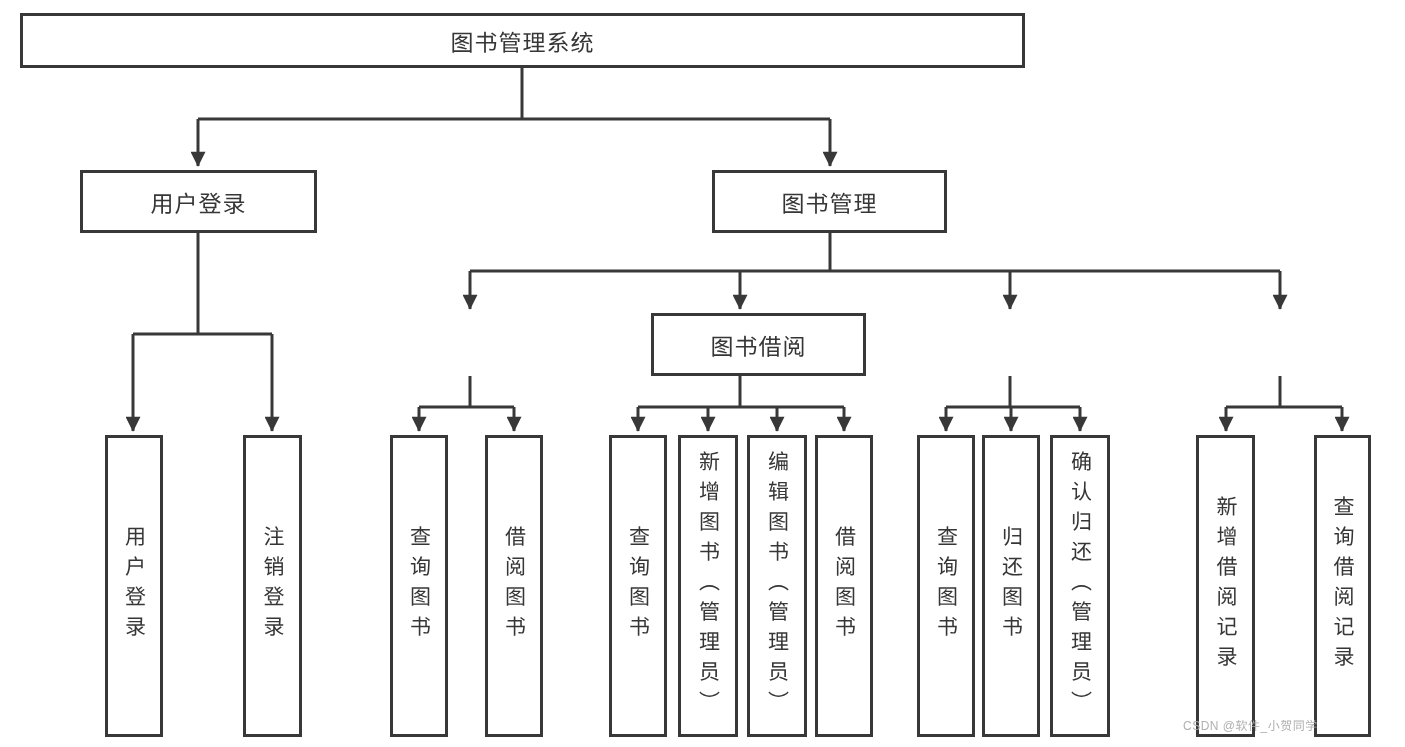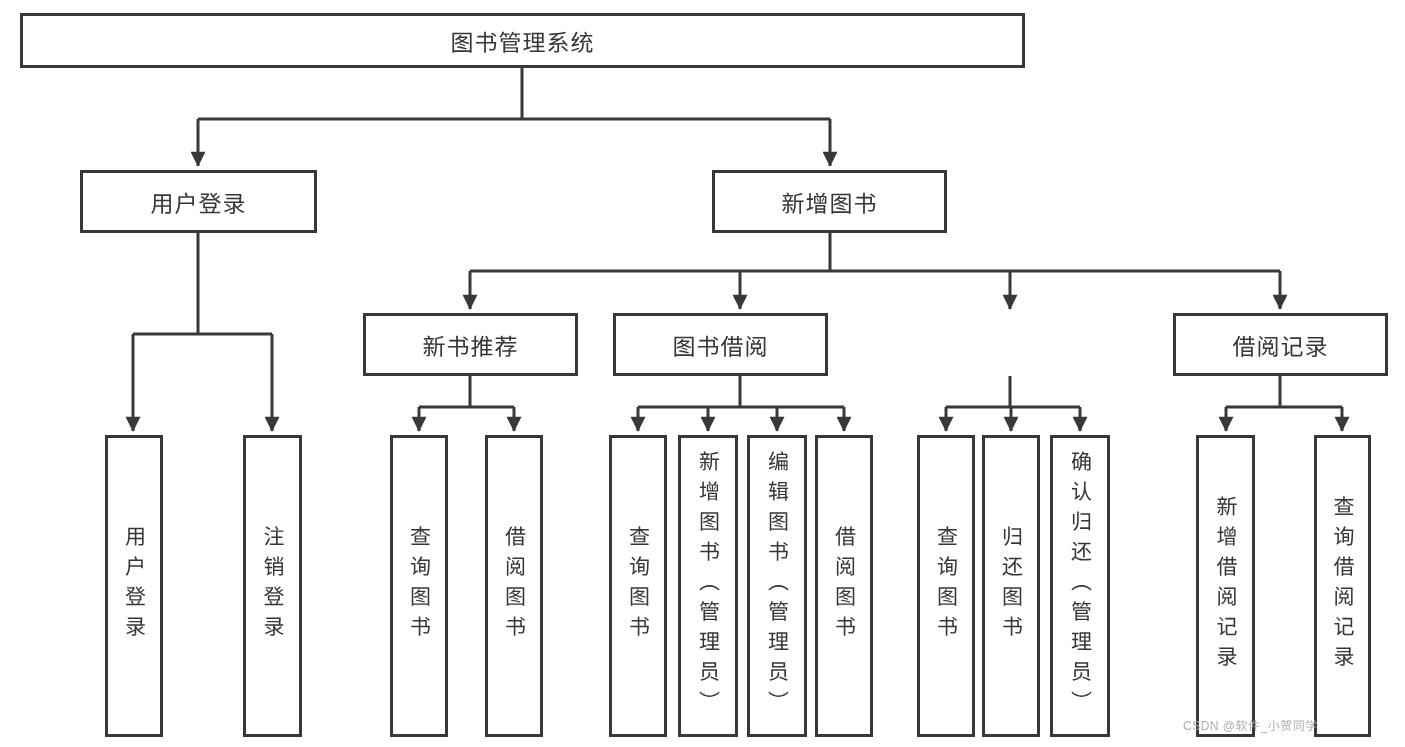--- a/index.html
+++ b/index.html
@@ -40,21 +40,21 @@
     white-space: nowrap;
   }
   
   .n-root  { left: 20px;  top: 13px;  width: 1005px; height: 55px; }
   
   .n-l1a   { left: 80px;  top: 170px; width: 237px; height: 63px; }
   .n-l1b   { left: 712px; top: 170px; width: 235px; height: 63px; }
   
   .n-l2    { top: 313px; height: 63px; width: 215px; }
   .n-l2a   { left: 363px; }
-  .n-l2b   { left: 613px; }
+  .n-l2b   { left: 651px; }
   .n-l2c   { left: 903px; }
   .n-l2d   { left: 1173px; }
   
   .leaf    { top: 435px; height: 302px; }
   .lf1  { left: 105px;  width: 58px; }
   .lf2  { left: 243px;  width: 59px; }
   .lf3  { left: 390px;  width: 58px; }
   .lf4  { left: 485px;  width: 58px; }
   .lf5  { left: 609px;  width: 58px; }
   .lf6  { left: 678px;  width: 60px; }
@@ -127,31 +127,25 @@
   </svg>
 
   <div class="box hbox n-root">
     <span>图书管理系统</span>
   </div>
 
   <div class="box hbox n-l1a">
     <span>用户登录</span>
   </div>
   <div class="box hbox n-l1b">
-    <span>新增图书</span>
+    <span>图书管理</span>
   </div>
 
-  <div class="box hbox n-l2 n-l2a">
-    <span>新书推荐</span>
-  </div>
   <div class="box hbox n-l2 n-l2b">
     <span>图书借阅</span>
-  </div>
-  <div class="box hbox n-l2 n-l2d">
-    <span>借阅记录</span>
   </div>
 
   <div class="box vbox leaf lf1">
     <span>用户登录</span>
   </div>
   <div class="box vbox leaf lf2">
     <span>注销登录</span>
   </div>
 
   <div class="box vbox leaf lf3">

